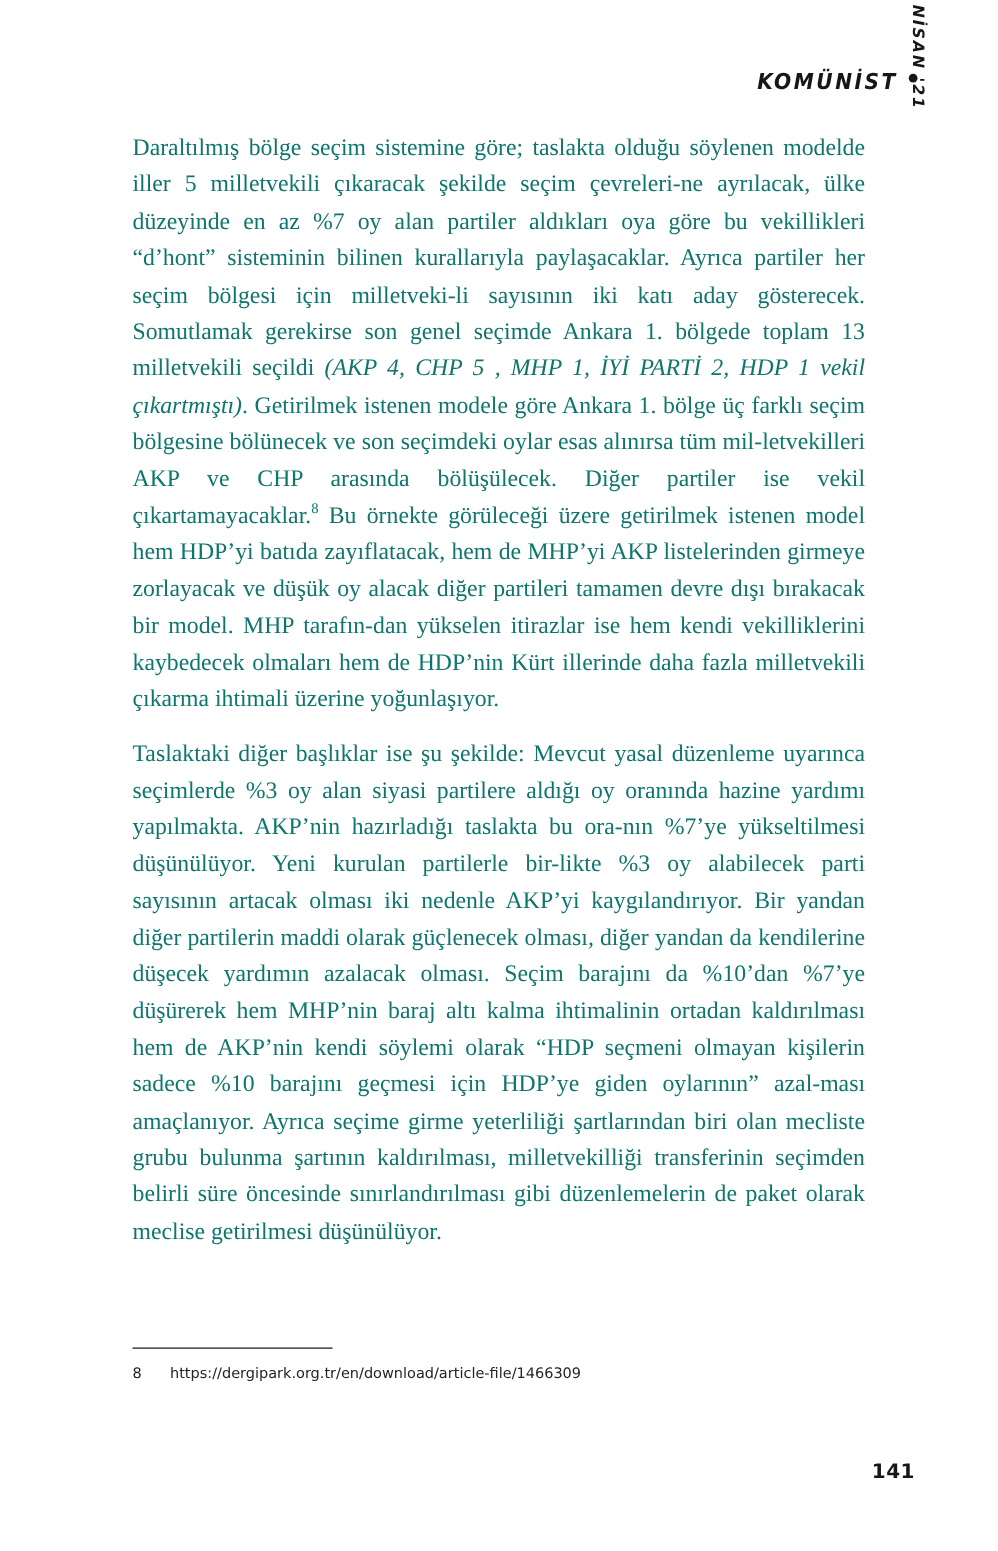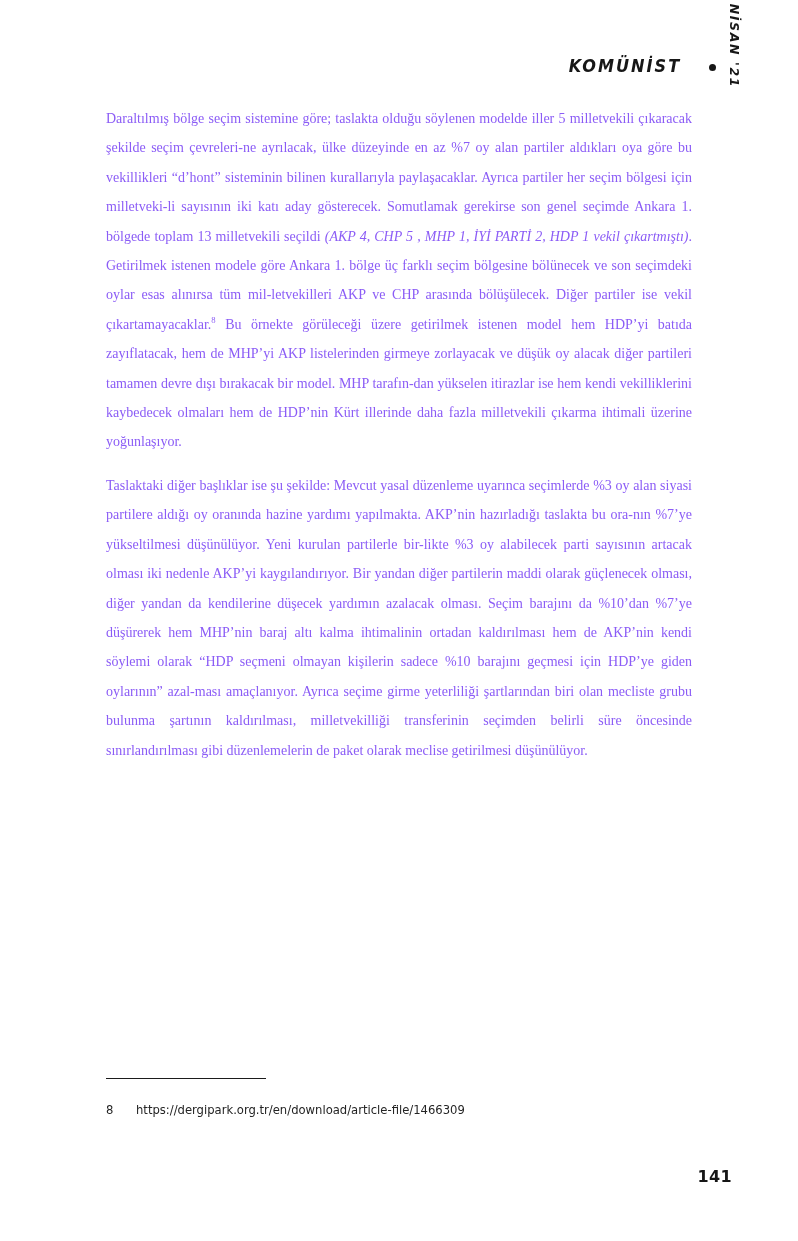--- a/index.html
+++ b/index.html
@@ -19,24 +19,23 @@
   .page {
     position: absolute;
     inset: 0;
     background: #ffffff;
   }
 
   
   .masthead {
     position: absolute;
     top: 58px;
-    right: 82px;
+    right: 64px;
     display: flex;
-    align-items: center;
-    gap: 28px;
+    gap: 9px;
   }
   .masthead-title {
     font-family: "DejaVu Sans", sans-serif;
     font-weight: 700;
     font-style: italic;
     font-size: 17.5px;
     letter-spacing: 2.2px;
     color: #171717;
     line-height: 1;
     transform: scaleX(0.92);
@@ -70,27 +69,27 @@
   
   .column {
     position: absolute;
     left: 106px;
     top: 104px;
     width: 586px;
   }
 
   p.body-par {
     margin: 0;
-    font-size: 14px;
+    font-size: 19px;
     line-height: 29.4px;
     text-align: justify;
     text-justify: inter-word;
     hyphens: manual;
     -webkit-hyphens: manual;
-    color: #8b5cf6;
+    color: #0f766e;
   }
   p.body-par + p.body-par {
     margin-top: 14px;
   }
   p.body-par em {
     font-style: italic;
   }
   sup.fn-ref {
     font-size: 0.62em;
     vertical-align: super;
@@ -118,21 +117,20 @@
     line-height: 16px;
     color: #242424;
   }
   .footnote-marker {
     width: 30px;
     flex: 0 0 30px;
   }
   .footnote-text {
     flex: 1 1 auto;
     word-break: break-all;
-    margin-top: 12px;
   }
 
   
   .folio {
     position: absolute;
     right: 66px;
     bottom: 55px;
     font-family: "DejaVu Sans", sans-serif;
     font-weight: 700;
     font-size: 16px;

